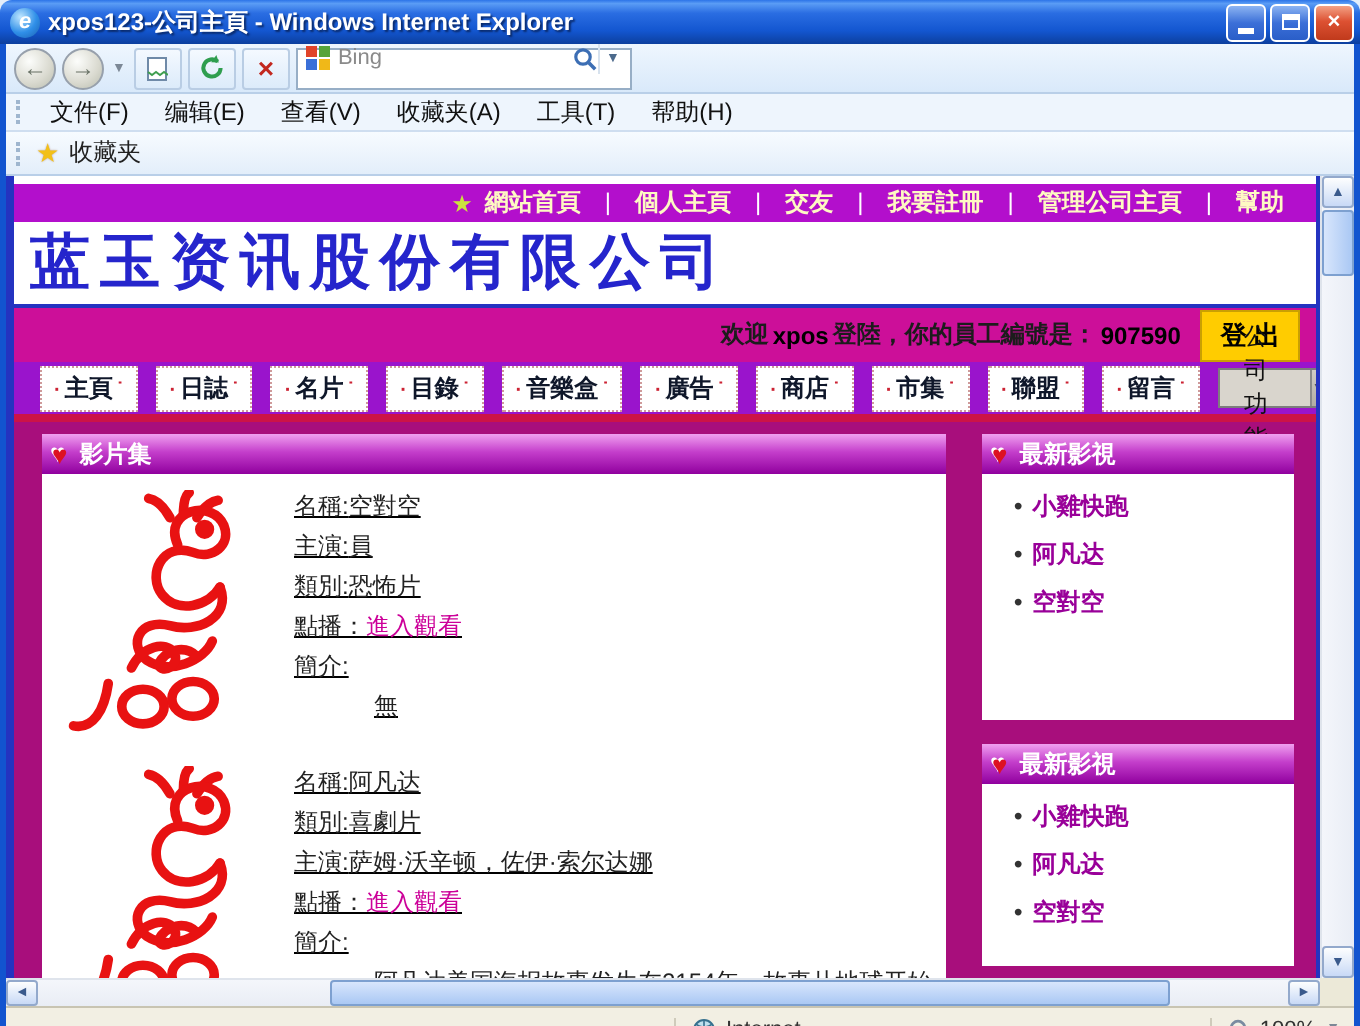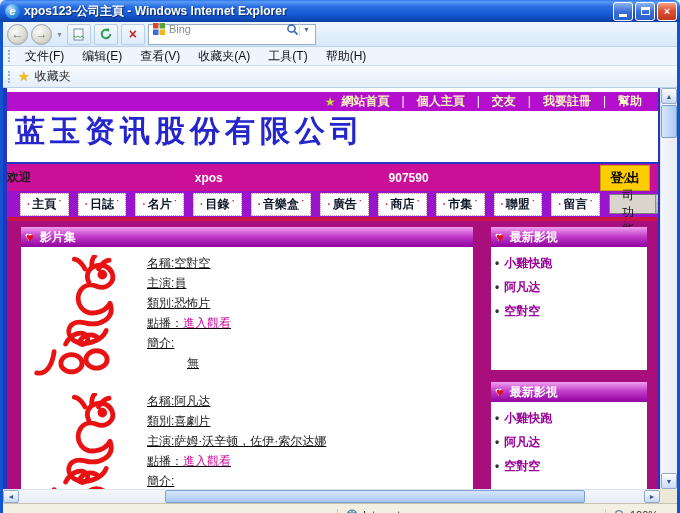--- a/index.html
+++ b/index.html
@@ -65,28 +65,28 @@
   .pagearea { position:absolute; top:88px; left:3px; right:3px; bottom:10px; background:#fff; }
   .page { position:absolute; left:0; top:0; right:17px; bottom:14px; background:#fff;
     border-left:4px solid #2433c0; border-right:2px solid #2433c0; overflow:hidden; }
 
   .site-nav { height:19px; margin-top:4px; background:#b30fcc; color:#fff; font-size:12px; font-weight:bold;
     display:flex; align-items:center; justify-content:flex-end; padding-right:16px; }
   .nav-star { color:#cbe23e; font-size:12px; margin-right:6px; font-weight:normal; }
   .navlink { color:#fef9c3; text-decoration:none; white-space:nowrap; }
   .navlink + .navlink::before { content:"|"; font-weight:normal; color:#fff; margin:0 12px; }
 
-  .masthead { height:53px; background:#fff; border-bottom:2px solid #2433c0;
+  .masthead { height:43px; background:#fff; border-bottom:2px solid #2433c0;
     display:flex; padding-left:8px; }
   .company-title { font-size:30px; font-weight:bold; color:#2525cc; letter-spacing:5px;
     font-family:"Liberation Serif","DejaVu Serif",serif; white-space:nowrap; }
 
-  .welcomebar { height:27px; background:#cc0f99; display:flex; align-items:center; justify-content:space-between;
+  .welcomebar { height:27px; background:#cc0f99; display:flex; align-items:center; justify-content:flex-end;
     padding-right:8px; font-size:12px; font-weight:bold; color:#1c1c1c; }
-  .red-t { color:#ffffff; margin:0 2px; }
+  .red-t { color:#000000; margin:0 2px; }
   .yellow-btn { background:#ffcc00; border:1px solid #c9a002; color:#000; font-weight:bold; font-size:13px;
     padding:3px 9px; margin-left:8px; white-space:nowrap; cursor:default; }
 
   .site-toolbar { height:26px; background:#9a14cc; display:flex; align-items:center; padding-left:13px; }
   .tb-btn { background:#fff; border:1px dotted #cf9a9a; color:#0f172a; font-weight:bold; font-size:12px;
     padding:2px 6px; margin-right:9px; white-space:nowrap; }
   .tb-btn::before { content:"·"; color:#c23; font-size:10px; margin-right:2px; }
   .tb-btn::after { content:"˙"; color:#c23; font-size:10px; margin-left:2px; }
   .company-select { display:flex; align-items:center; height:20px; background:#d9d5cd; border:1px solid #7d7d7d;
     font-size:12px; margin-right:12px; }
@@ -106,21 +106,21 @@
   .film-entry { display:flex; margin-bottom:12px; }
   .bird { width:106px; height:126px; flex:none; }
   .film-details { margin-left:10px; padding-top:2px; font-size:12px; color:#222; min-width:0; }
   .film-line { margin-bottom:7px; line-height:13px; white-space:nowrap; }
   .flabel { color:#222; }
   .watch-link { color:#cc0099; text-decoration:none; }
   .intro-val { margin-left:40px; overflow:hidden; }
 
   .sidebar { margin-left:18px; width:156px; flex:none; display:flex; flex-direction:column; }
   .side-box { margin-bottom:12px; }
-  .side-list { background:#fff; list-style:none; padding:8px 4px 0 4px; overflow:hidden; }
+  .side-list { background:#fff; list-style:none; padding:8px 4px 0 16px; overflow:hidden; }
   .side-list.tall { height:123px; } .side-list.short { height:91px; }
   .side-item { margin-bottom:7px; font-size:12px; font-weight:bold; white-space:nowrap; }
   .bullet { color:#333; margin-right:5px; }
   .side-link { color:#990099; text-decoration:none; }
 
   
   .v-scroll { position:absolute; top:0; right:0; width:17px; bottom:14px;
     background:linear-gradient(90deg,#f4f6fb,#e9edf5); border-left:1px solid #dfe4ec; }
   .h-scroll { position:absolute; left:0; right:17px; bottom:0; height:14px;
     background:linear-gradient(180deg,#f4f6fb,#e9edf5); border-top:1px solid #dfe4ec; }
@@ -216,30 +216,32 @@
 
   <div class="pagearea">
     <div class="page">
 
       <div class="site-nav">
         <span class="nav-star">★</span>
         <a class="navlink">網站首頁</a>
         <a class="navlink">個人主頁</a>
         <a class="navlink">交友</a>
         <a class="navlink">我要註冊</a>
+        <a class="navlink">管理公司主頁</a>
         <a class="navlink">幫助</a>
       </div>
 
       <div class="masthead">
         <span class="company-title">蓝玉资讯股份有限公司</span>
       </div>
 
       <div class="welcomebar">
         <span>欢迎</span>
         <span class="red-t">xpos</span>
+        <span>登陸，你的員工編號是：</span>
         <span class="red-t">907590</span>
         <span class="yellow-btn">登 出</span>
       </div>
 
       <div class="site-toolbar">
         <span class="tb-btn">主頁</span>
         <span class="tb-btn">日誌</span>
         <span class="tb-btn">名片</span>
         <span class="tb-btn">目錄</span>
         <span class="tb-btn">音樂盒</span>

